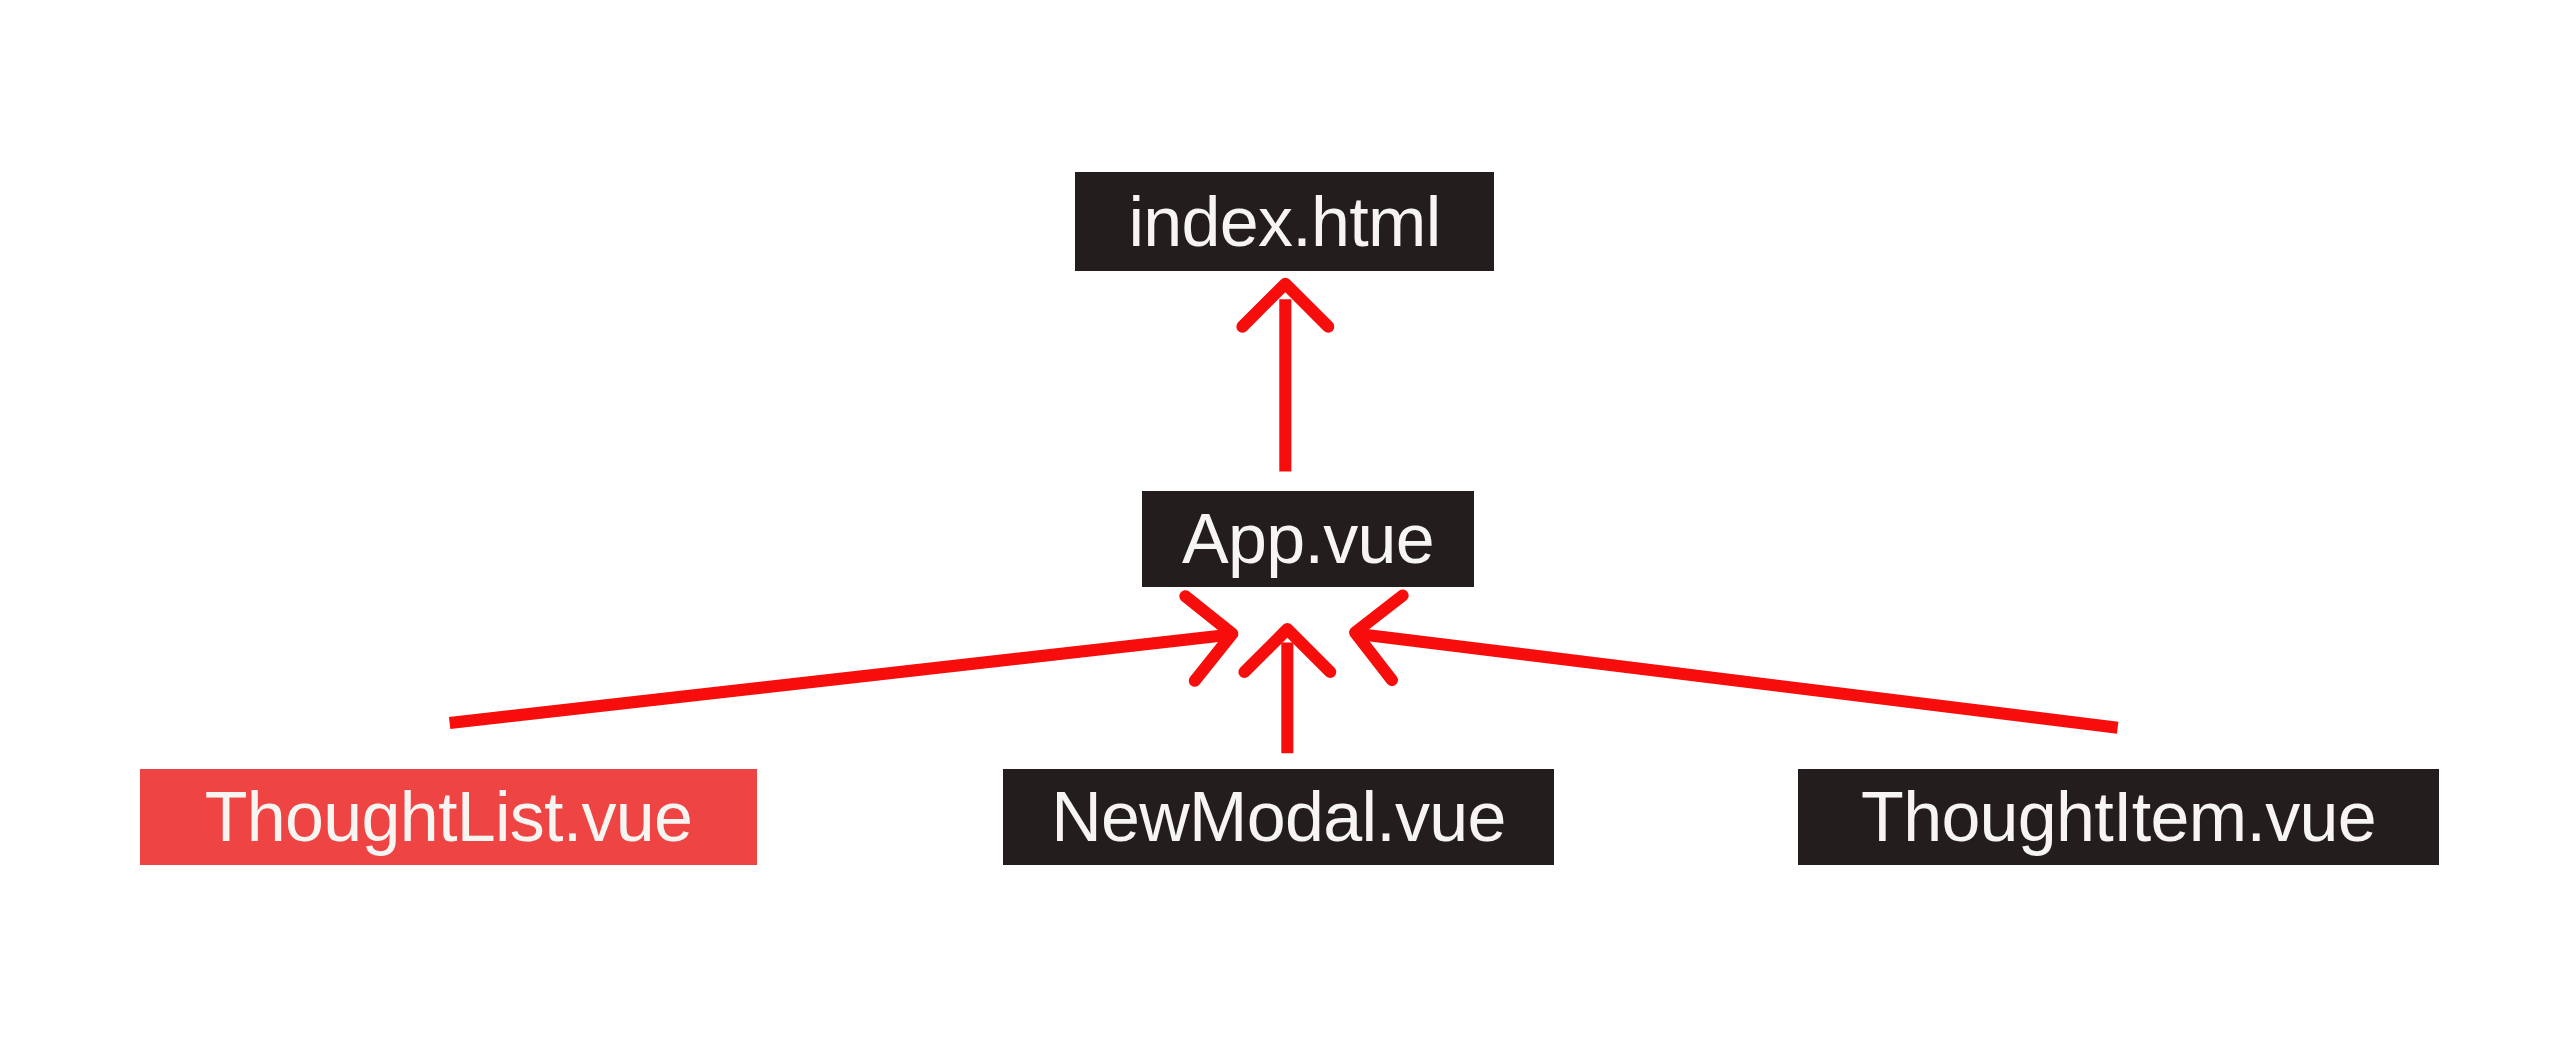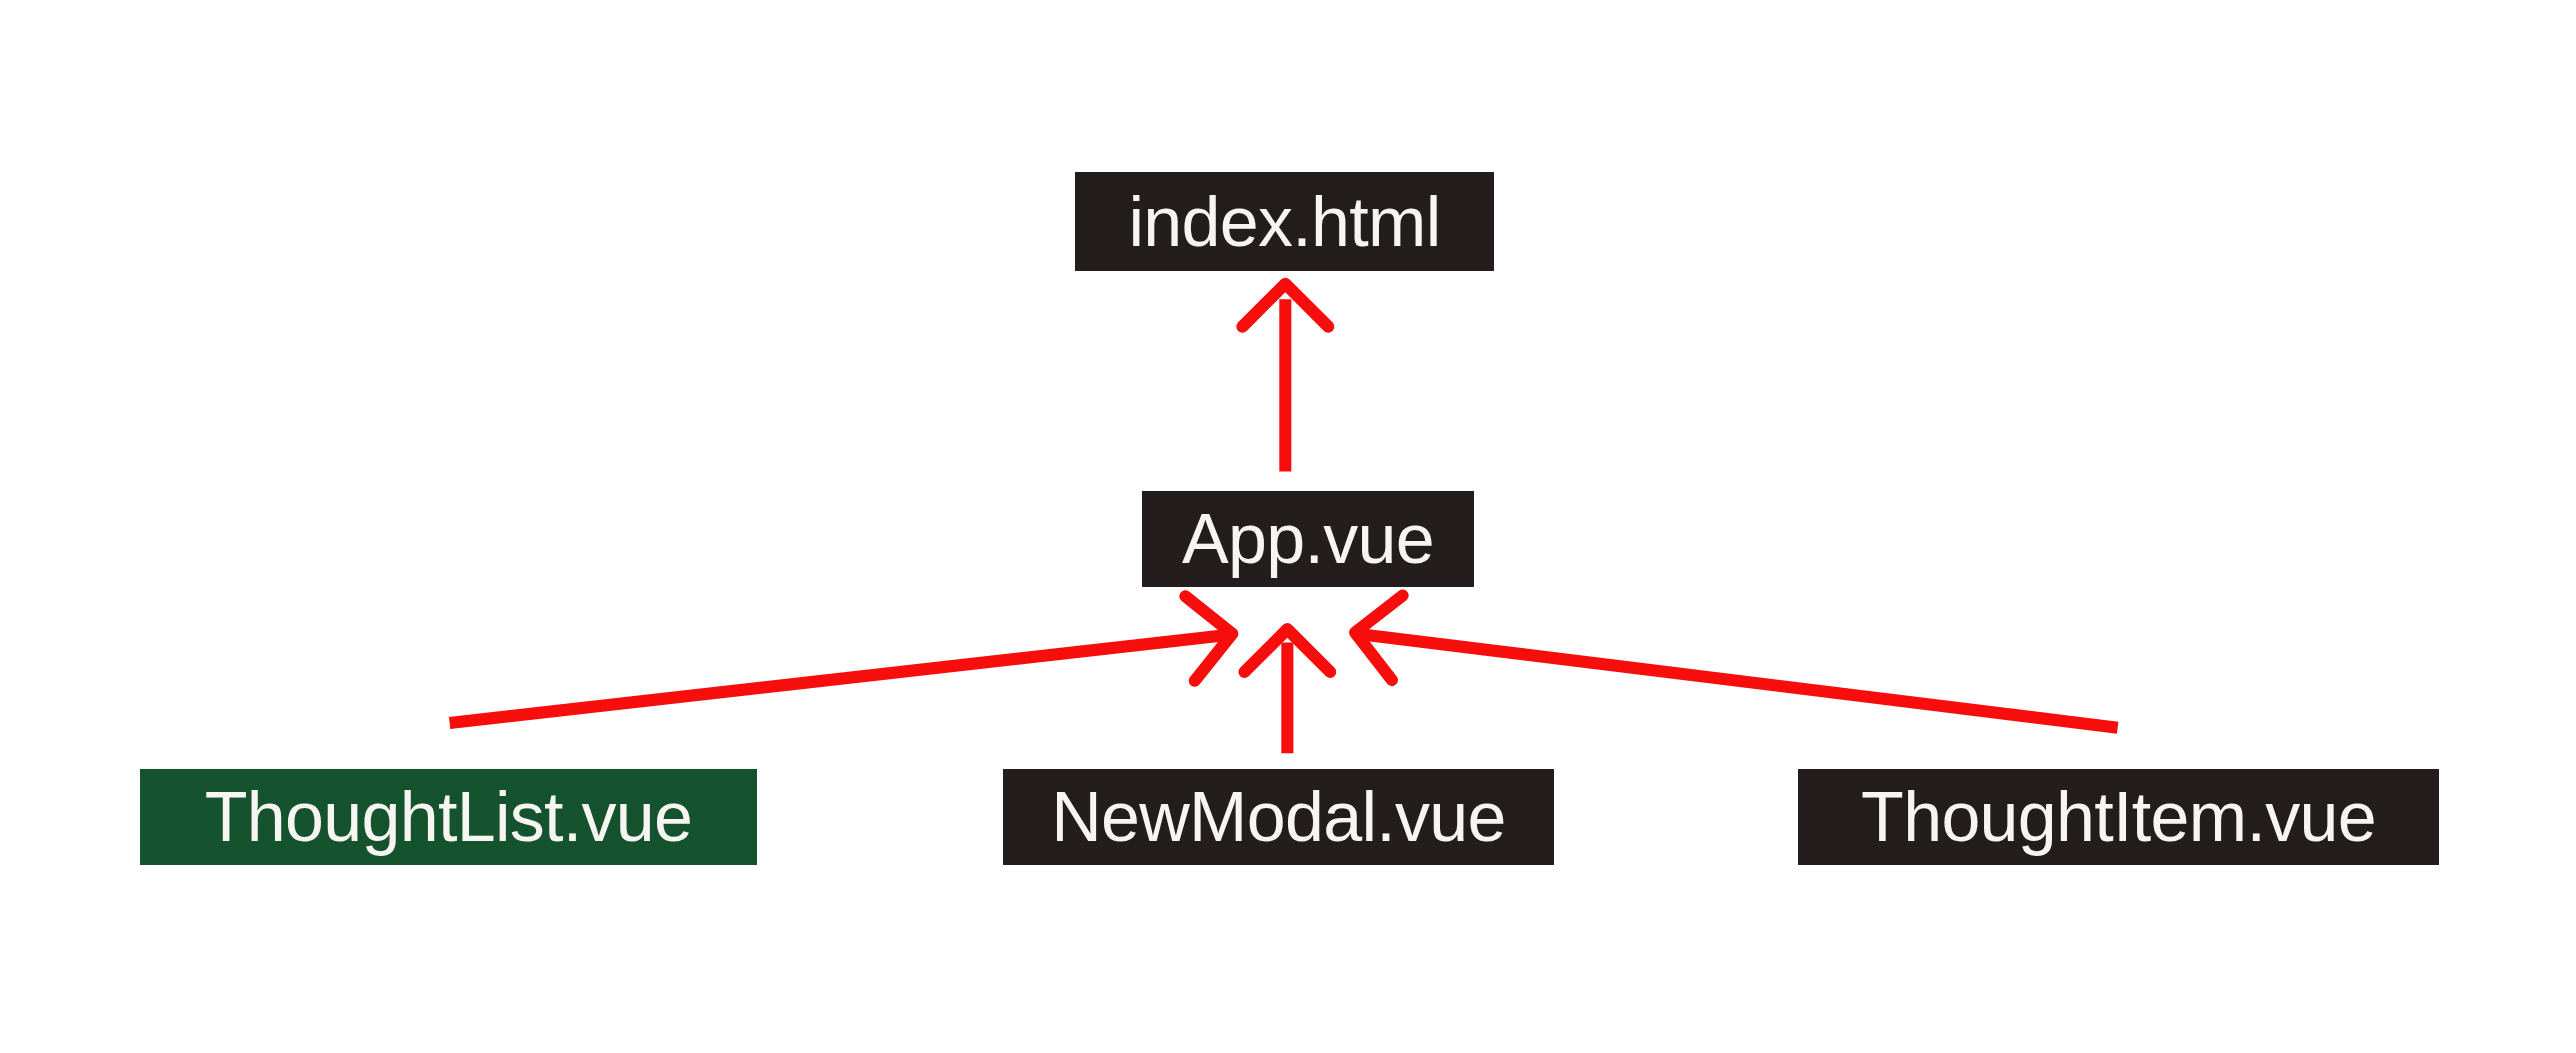--- a/index.html
+++ b/index.html
@@ -61,21 +61,21 @@
     </svg>
 
   <div class="node" style="left: 1075px; top: 172px; width: 419px; height: 99px; background: rgb(35, 30, 29); color: rgb(247, 245, 241);">
     <span>index.html</span>
   </div>
 
   <div class="node" style="left: 1122px; top: 491px; width: 332px; height: 96px; background: rgb(35, 30, 29); color: rgb(247, 245, 241); margin-left: 20px;">
     <span>App.vue</span>
   </div>
 
-  <div class="node" style="left: 140px; top: 769px; width: 617px; height: 96px; background: #14532d; color: rgb(247, 245, 241);">
+  <div class="node" style="left: 140px; top: 769px; width: 617px; height: 96px; background: #ef4444; color: rgb(247, 245, 241);">
     <span>ThoughtList.vue</span>
   </div>
 
   <div class="node" style="left: 1003px; top: 769px; width: 551px; height: 96px; background: rgb(35, 30, 29); color: rgb(247, 245, 241); justify-content: center;">
     <span>NewModal.vue</span>
   </div>
 
   <div class="node" style="left: 1798px; top: 769px; width: 641px; height: 96px; background: rgb(35, 30, 29); color: rgb(247, 245, 241); align-items: center;">
     <span>ThoughtItem.vue</span>
   </div>

